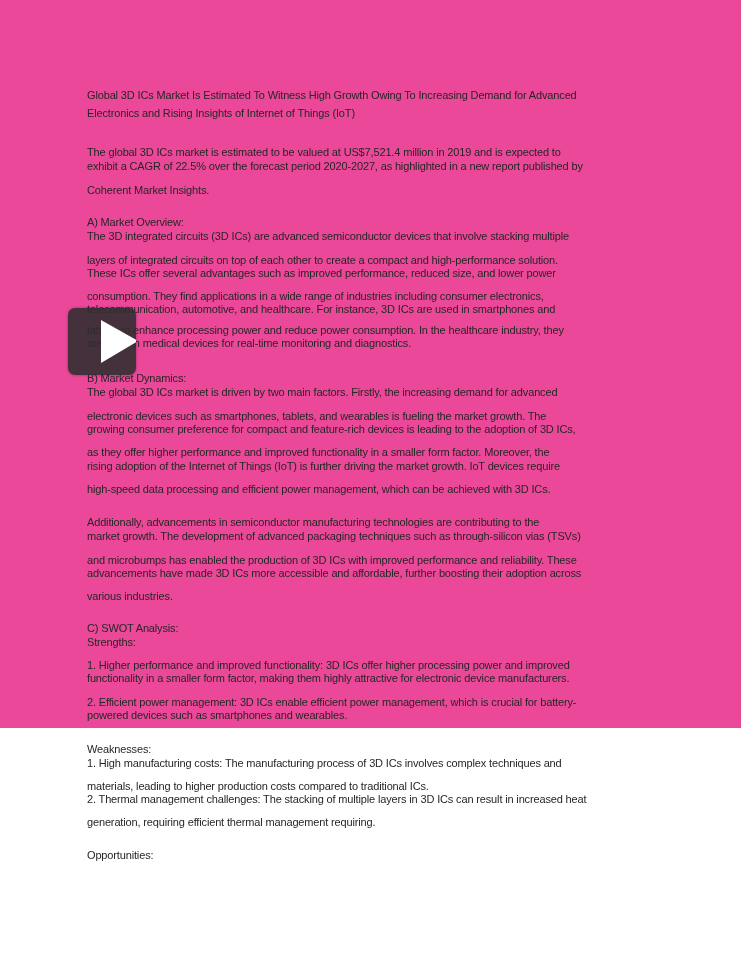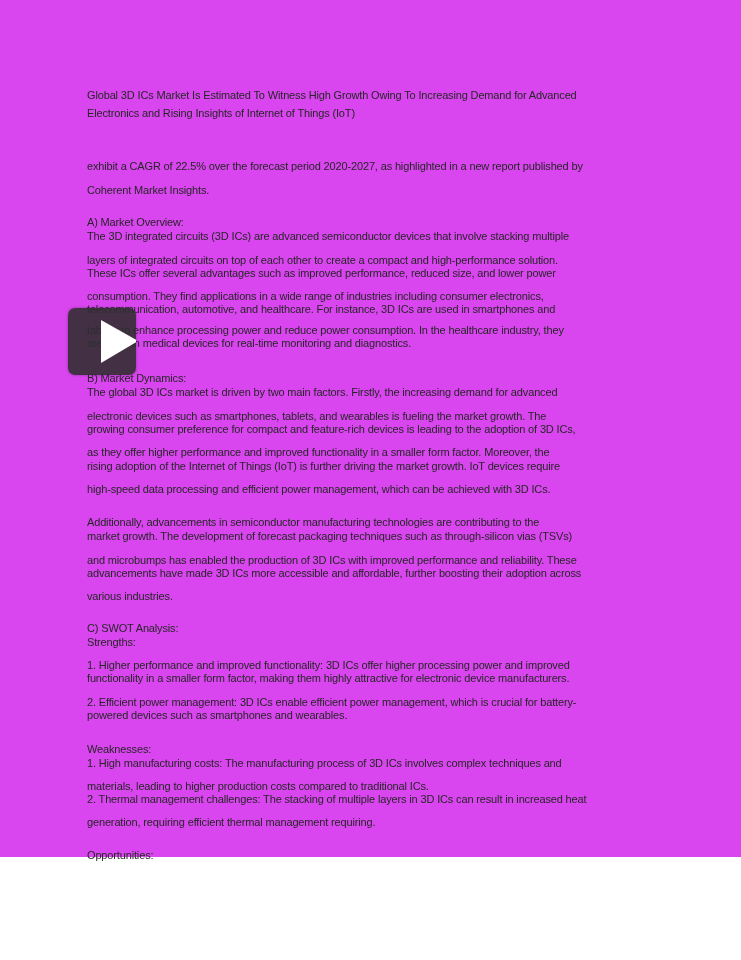--- a/index.html
+++ b/index.html
@@ -11,22 +11,22 @@
       width: 741px;
       height: 960px;
       position: relative;
       overflow: hidden;
       font-family: "Liberation Sans", "DejaVu Sans", sans-serif;
       color: #222222;
     }
     .page {
       position: absolute;
       left: 0; top: 0;
-      width: 741px; height: 857px;
-      background: #d946ef;
+      width: 741px; height: 728px;
+      background: #ec4899;
     }
     .line {
       position: absolute;
       left: 87px;
       font-size: 11px;
       line-height: 13px;
       white-space: nowrap;
       letter-spacing: -0.15px;
       color: #262626;
     }
@@ -48,41 +48,42 @@
     }
   </style>
 </head>
 <body>
 
 <div class="page">
 
   <div class="line" style="top:89px">Global 3D ICs Market Is Estimated To Witness High Growth Owing To Increasing Demand for Advanced</div>
   <div class="line" style="top:107px">Electronics and Rising Insights of Internet of Things (IoT)</div>
 
+  <div class="line" style="top:146px">The global 3D ICs market is estimated to be valued at US$7,521.4 million in 2019 and is expected to</div>
   <div class="line" style="top:160px">exhibit a CAGR of 22.5% over the forecast period 2020-2027, as highlighted in a new report published by</div>
   <div class="line" style="top:184px">Coherent Market Insights.</div>
 
   <div class="line" style="top:216px">A) Market Overview:</div>
   <div class="line" style="top:230px">The 3D integrated circuits (3D ICs) are advanced semiconductor devices that involve stacking multiple</div>
   <div class="line" style="top:267px">These ICs offer several advantages such as improved performance, reduced size, and lower power</div>
   <div class="line" style="top:254px">layers of integrated circuits on top of each other to create a compact and high-performance solution.</div>
   <div class="line" style="top:290px">consumption. They find applications in a wide range of industries including consumer electronics,</div>
   <div class="line" style="top:303px">telecommunication, automotive, and healthcare. For instance, 3D ICs are used in smartphones and</div>
   <div class="line" style="top:324px">tablets to enhance processing power and reduce power consumption. In the healthcare industry, they</div>
   <div class="line" style="top:337px">are used in medical devices for real-time monitoring and diagnostics.</div>
 
   <div class="line" style="top:372px">B) Market Dynamics:</div>
   <div class="line" style="top:386px">The global 3D ICs market is driven by two main factors. Firstly, the increasing demand for advanced</div>
   <div class="line" style="top:410px">electronic devices such as smartphones, tablets, and wearables is fueling the market growth. The</div>
   <div class="line" style="top:423px">growing consumer preference for compact and feature-rich devices is leading to the adoption of 3D ICs,</div>
   <div class="line" style="top:460px">rising adoption of the Internet of Things (IoT) is further driving the market growth. IoT devices require</div>
   <div class="line" style="top:446px">as they offer higher performance and improved functionality in a smaller form factor. Moreover, the</div>
   <div class="line" style="top:483px">high-speed data processing and efficient power management, which can be achieved with 3D ICs.</div>
   <div class="line" style="top:516px">Additionally, advancements in semiconductor manufacturing technologies are contributing to the</div>
-  <div class="line" style="top:530px">market growth. The development of forecast packaging techniques such as through-silicon vias (TSVs)</div>
+  <div class="line" style="top:530px">market growth. The development of advanced packaging techniques such as through-silicon vias (TSVs)</div>
   <div class="line" style="top:554px">and microbumps has enabled the production of 3D ICs with improved performance and reliability. These</div>
   <div class="line" style="top:567px">advancements have made 3D ICs more accessible and affordable, further boosting their adoption across</div>
   <div class="line" style="top:590px">various industries.</div>
 
   <div class="line" style="top:622px">C) SWOT Analysis:</div>
   <div class="line" style="top:636px">Strengths:</div>
   <div class="line" style="top:659px">1. Higher performance and improved functionality: 3D ICs offer higher processing power and improved</div>
   <div class="line" style="top:672px">functionality in a smaller form factor, making them highly attractive for electronic device manufacturers.</div>
   <div class="line" style="top:696px">2. Efficient power management: 3D ICs enable efficient power management, which is crucial for battery-</div>
   <div class="line" style="top:709px">powered devices such as smartphones and wearables.</div>

